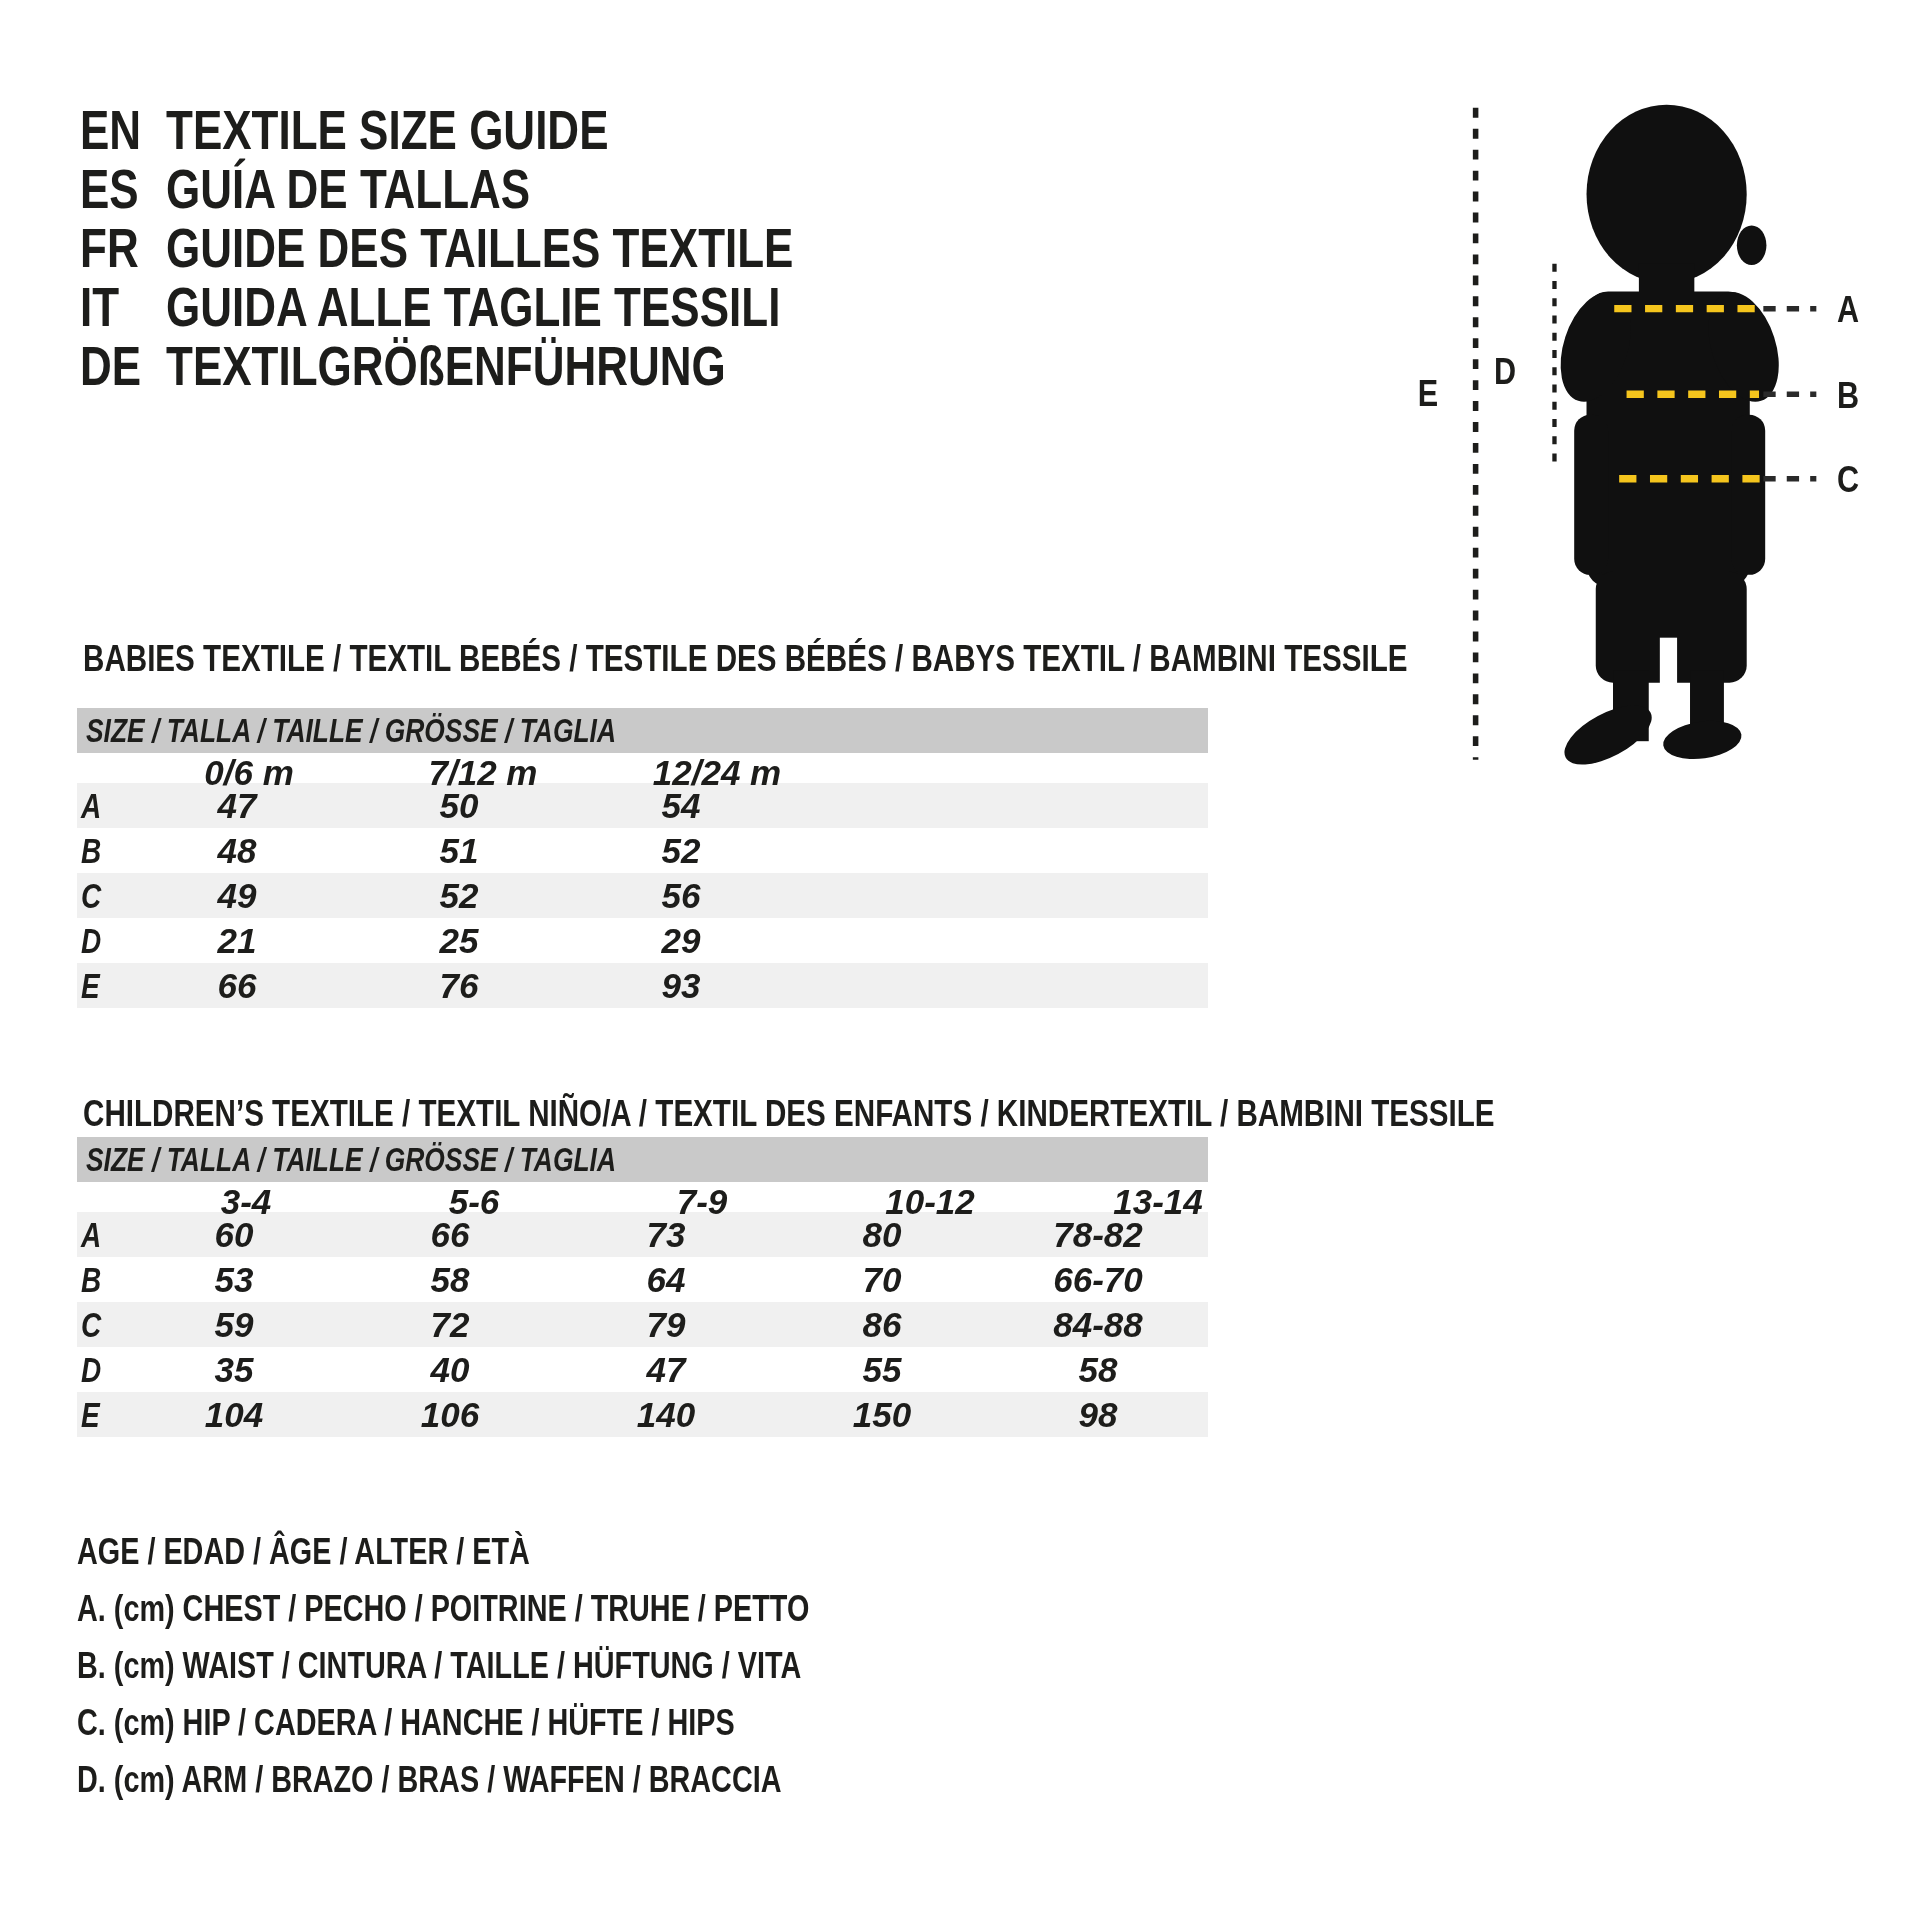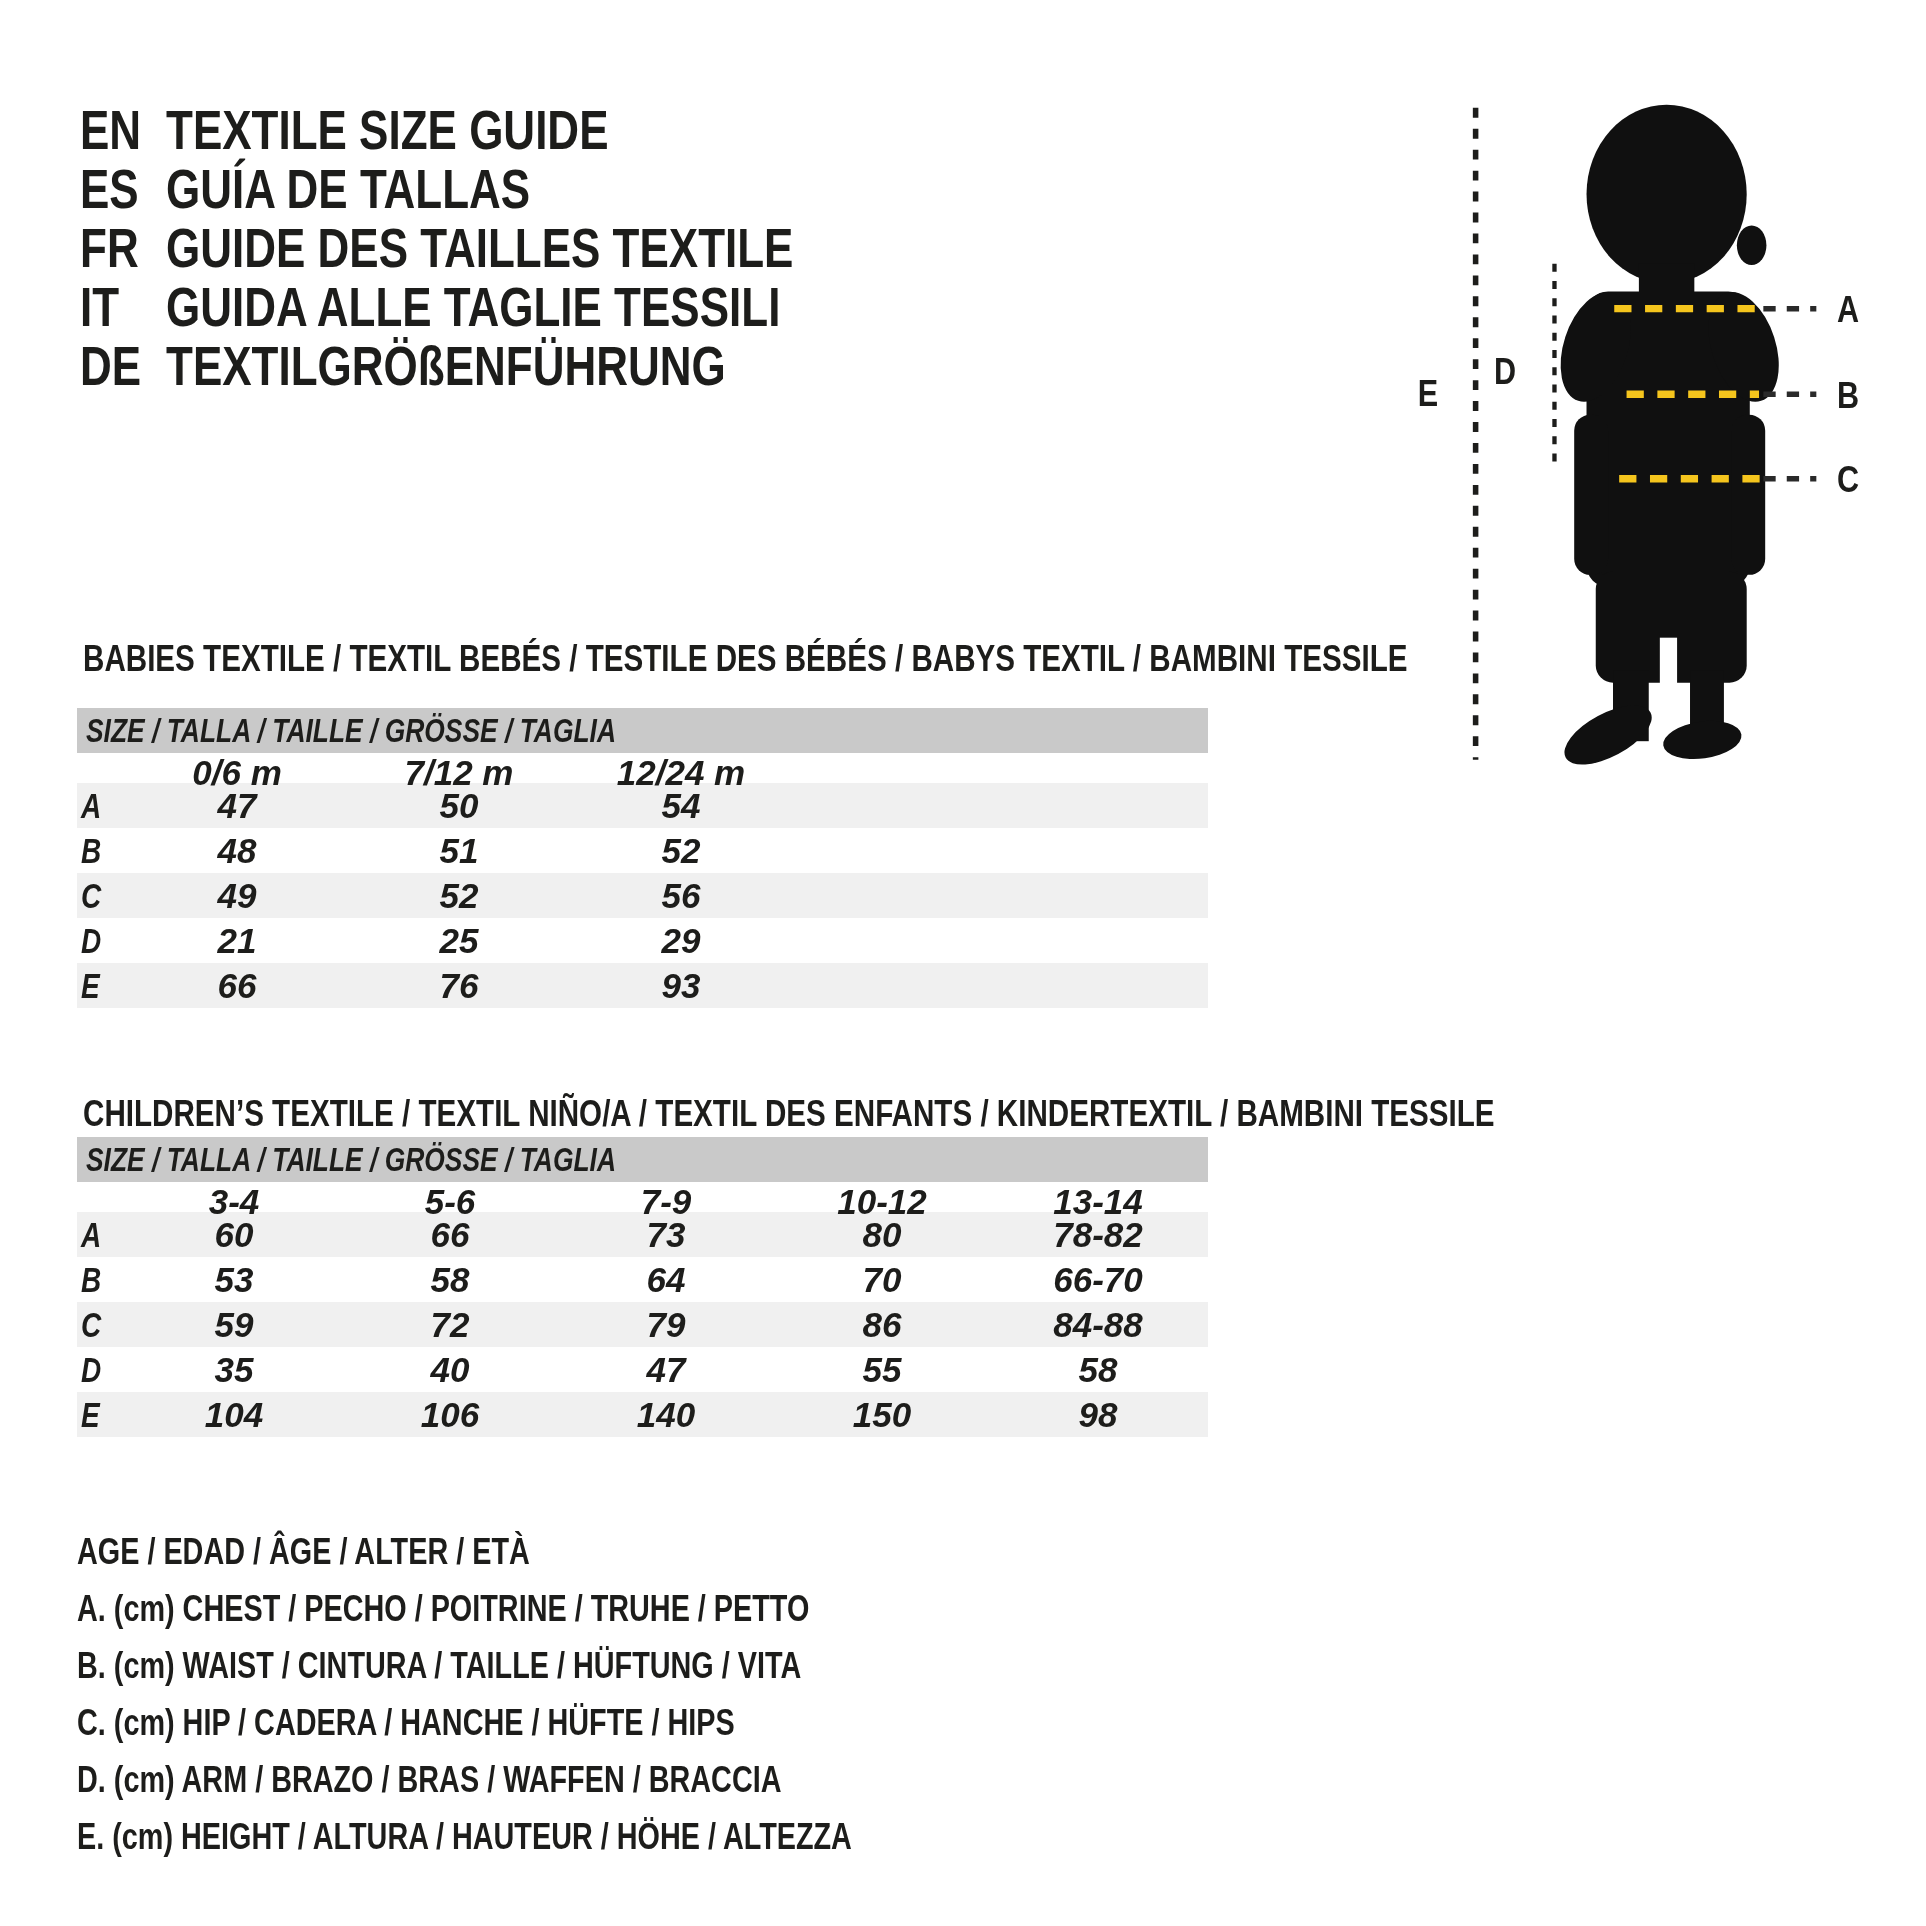--- a/index.html
+++ b/index.html
@@ -27,21 +27,21 @@
   .children-heading{top:1088px;}
 
   
   .size-table{position:absolute;left:77px;width:1131px;font-style:italic;}
   .babies-table{top:708px;}
   .children-table{top:1137px;}
   .size-bar{height:45px;background:#c9c9c9;display:flex;align-items:center;padding-left:8.6px;font-size:33px;}
   .thead-row,.trow{display:grid;align-items:center;width:1131px;}
   .babies-table .thead-row,.babies-table .trow{grid-template-columns:49px repeat(3,222px);}
   .children-table .thead-row,.children-table .trow{grid-template-columns:49px repeat(5,216px);}
-  .thead-row{height:30px;}
+  .thead-row{height:30px;gap:12px;}
   .trow{height:45px;}
   .trow.alt{background:#f0f0f0;}
   .cell{font-size:35px;text-align:center;}
   .label-cell{text-align:left;padding-left:3.7px;}
 
   
   .legend{position:absolute;left:77px;top:1516px;}
   .legend-line{display:flex;align-items:flex-end;height:57px;font-size:36px;}
 </style>
 </head>
@@ -219,19 +219,16 @@
       </div>
     <div class="legend-line">
         <span class="cl">B. (cm) WAIST / CINTURA / TAILLE / HÜFTUNG / VITA</span>
       </div>
     <div class="legend-line">
         <span class="cl">C. (cm) HIP / CADERA / HANCHE / HÜFTE / HIPS</span>
       </div>
     <div class="legend-line">
         <span class="cl">D. (cm) ARM / BRAZO / BRAS / WAFFEN / BRACCIA</span>
       </div>
-    <div class="legend-line">
-        <span class="cl">E. (cm) HEIGHT / ALTURA / HAUTEUR / HÖHE / ALTEZZA</span>
-      </div>
   </section>
 
 </div>
 
 
 </body></html>

